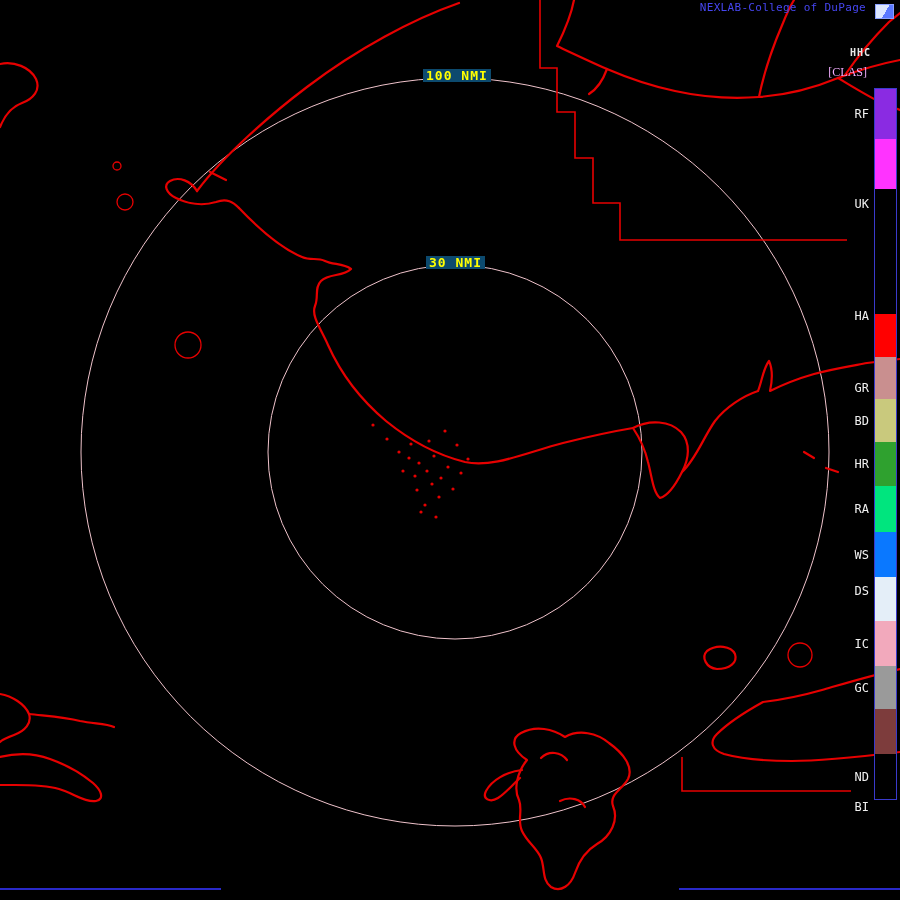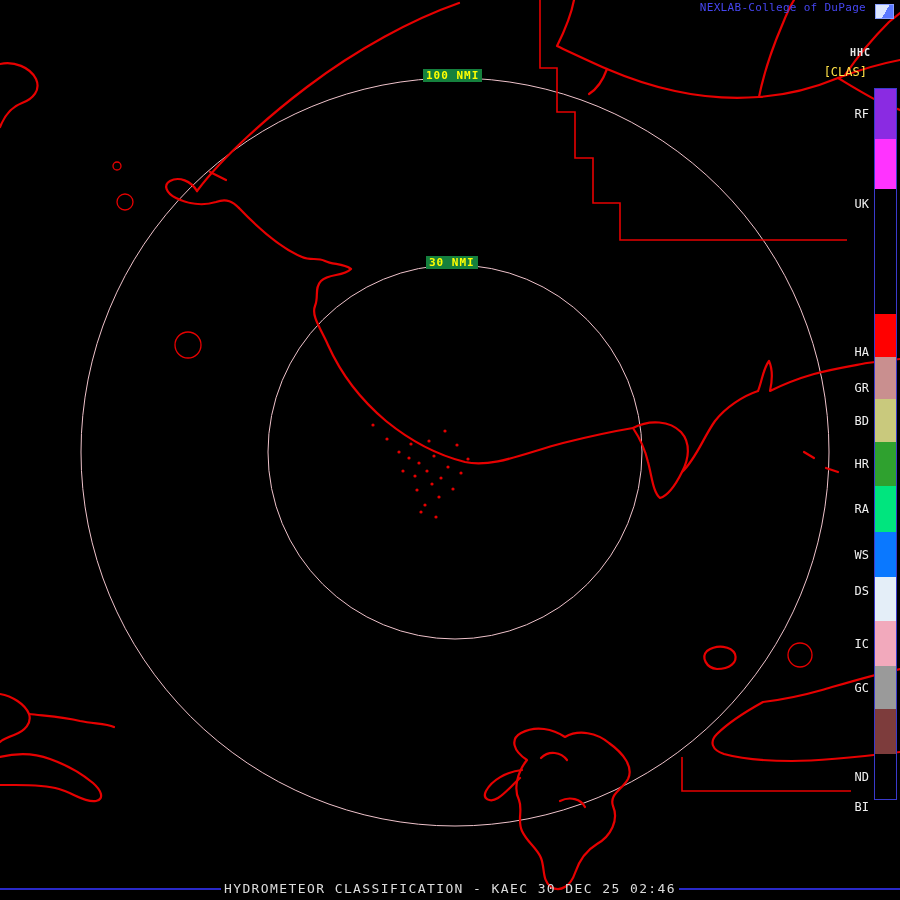--- a/index.html
+++ b/index.html
@@ -17,31 +17,31 @@
     position:relative;width:900px;height:900px;background:#000;overflow:hidden;
     font-family:"DejaVu Sans Mono", monospace;
   }
   svg.map{position:absolute;left:0;top:0;}
   .g-rings{stroke:var(--ring-color);fill:none;stroke-width:1;}
   .g-coast{stroke:var(--map-red);fill:none;stroke-width:2.2;stroke-linecap:round;stroke-linejoin:round;}
   .g-bound{stroke:var(--map-red);fill:none;stroke-width:1.6;stroke-linejoin:miter;}
   .g-circ{stroke:var(--map-red);fill:none;stroke-width:1.3;}
   .g-dots{fill:var(--map-red);stroke:none;}
   .ring-label{
-    position:absolute;color:var(--ring-label-color);background:#15803d;
-    font-size:11px;font-weight:bold;letter-spacing:1px;padding:0 3px;line-height:13px;
+    position:absolute;color:var(--ring-label-color);background:#0c4a6e;
+    font-size:13px;font-weight:bold;letter-spacing:1px;padding:0 3px;line-height:13px;
   }
   .brand{position:absolute;top:1px;right:34px;color:var(--brand-color);font-size:11px;letter-spacing:0.3px;}
   .logo-icon{
     position:absolute;top:4px;right:6px;width:19px;height:15px;
     background:linear-gradient(120deg,#dce6ff 0 55%,#5a78ff 55% 100%);
     border:1px solid #8aa0ff;
   }
   .product-code{position:absolute;top:47px;right:29px;color:#E6E6E6;font-size:10px;font-weight:bold;letter-spacing:1px;}
-  .product-mode{position:absolute;top:65px;right:33px;color:#fde047;font-size:12px;}
+  .product-mode{position:absolute;top:65px;right:33px;color:#f0abfc;font-size:12px;font-family:Liberation Serif, serif;}
   #colorbar{
     position:absolute;top:88px;left:874px;width:23px;
     border:1px solid var(--legend-border);
   }
   #colorbar .swatch{width:100%;}
   .cat-label{
     position:absolute;right:31px;width:34px;text-align:right;
     color:var(--legend-label);font-size:12px;font-weight:normal;line-height:14px;
   }
   .footer-title{
@@ -150,30 +150,29 @@
       <div class="swatch" style="height: 45px; background: rgb(10, 120, 255);"></div>
       <div class="swatch" style="height: 44px; background: rgb(228, 238, 248);"></div>
       <div class="swatch" style="height: 45px; background: rgb(242, 169, 188);"></div>
       <div class="swatch" style="height: 43px; background: rgb(154, 154, 154);"></div>
       <div class="swatch" style="height: 45px; background: rgb(125, 60, 60);"></div>
       <div class="swatch" style="height: 45px; background: rgb(0, 0, 0);"></div>
     </div>
   <div id="legend-labels">
       <div class="cat-label" style="top: 107px;">RF</div>
       <div class="cat-label" style="top: 157px; margin-top: 40px;">UK</div>
-      <div class="cat-label" style="top: 345px; text-align: right;">HA</div>
+      <div class="cat-label" style="top: 309px; text-align: right;">HA</div>
       <div class="cat-label" style="top: 381px;">GR</div>
       <div class="cat-label" style="top: 413.5px;">BD</div>
       <div class="cat-label" style="top: 457px;">HR</div>
       <div class="cat-label" style="top: 502px;">RA</div>
       <div class="cat-label" style="top: 547.5px;">WS</div>
       <div class="cat-label" style="top: 584px;">DS</div>
       <div class="cat-label" style="top: 636.5px;">IC</div>
       <div class="cat-label" style="top: 680.5px;">GC</div>
       <div class="cat-label" style="top: 752px; margin-top: 48px;">BI</div>
       <div class="cat-label" style="top: 769.5px;">ND</div>
     </div>
 
   <div class="rule rule-left"></div>
   <div class="rule rule-right"></div>
-  <div class="footer-title">HYDROMETEOR CLASSIFICATION - KAEC 30 DEC 25 02:46</div>
 
 </div>
 
 </body></html>

